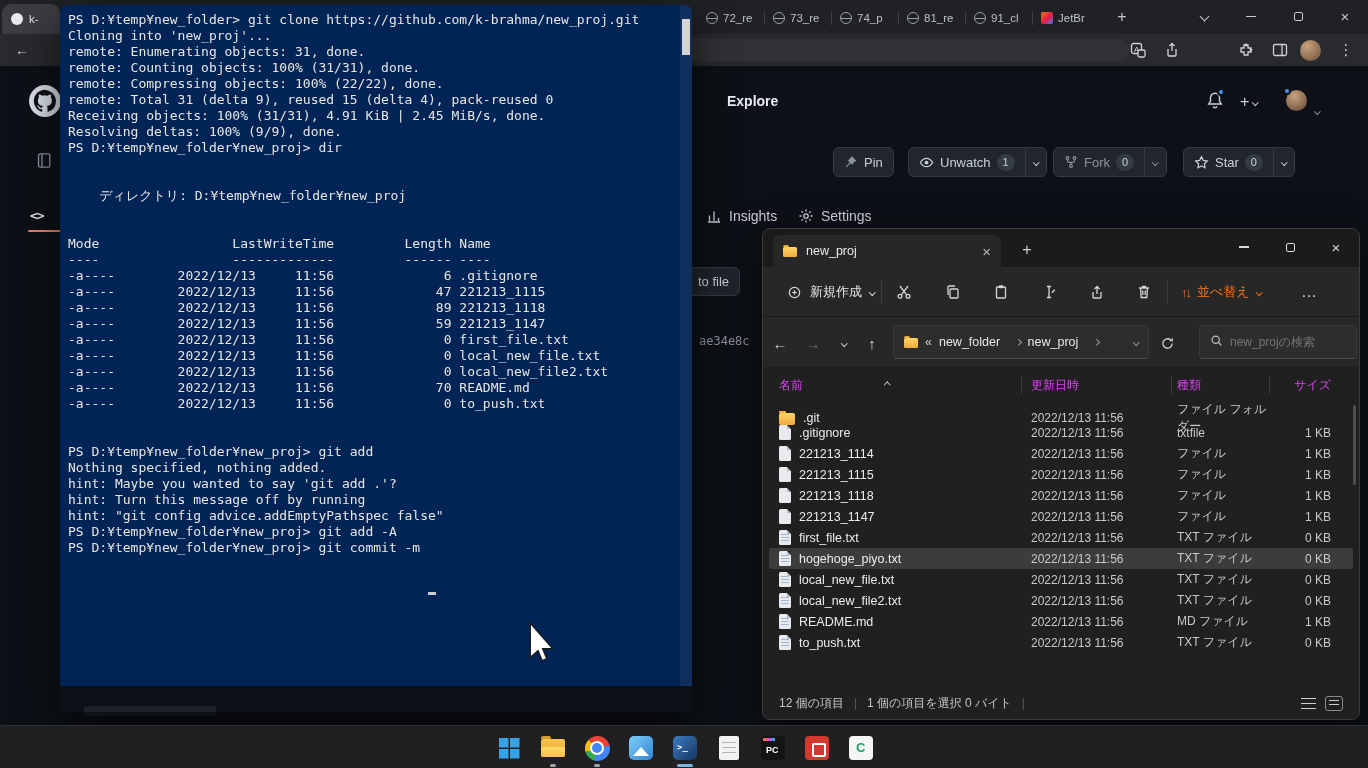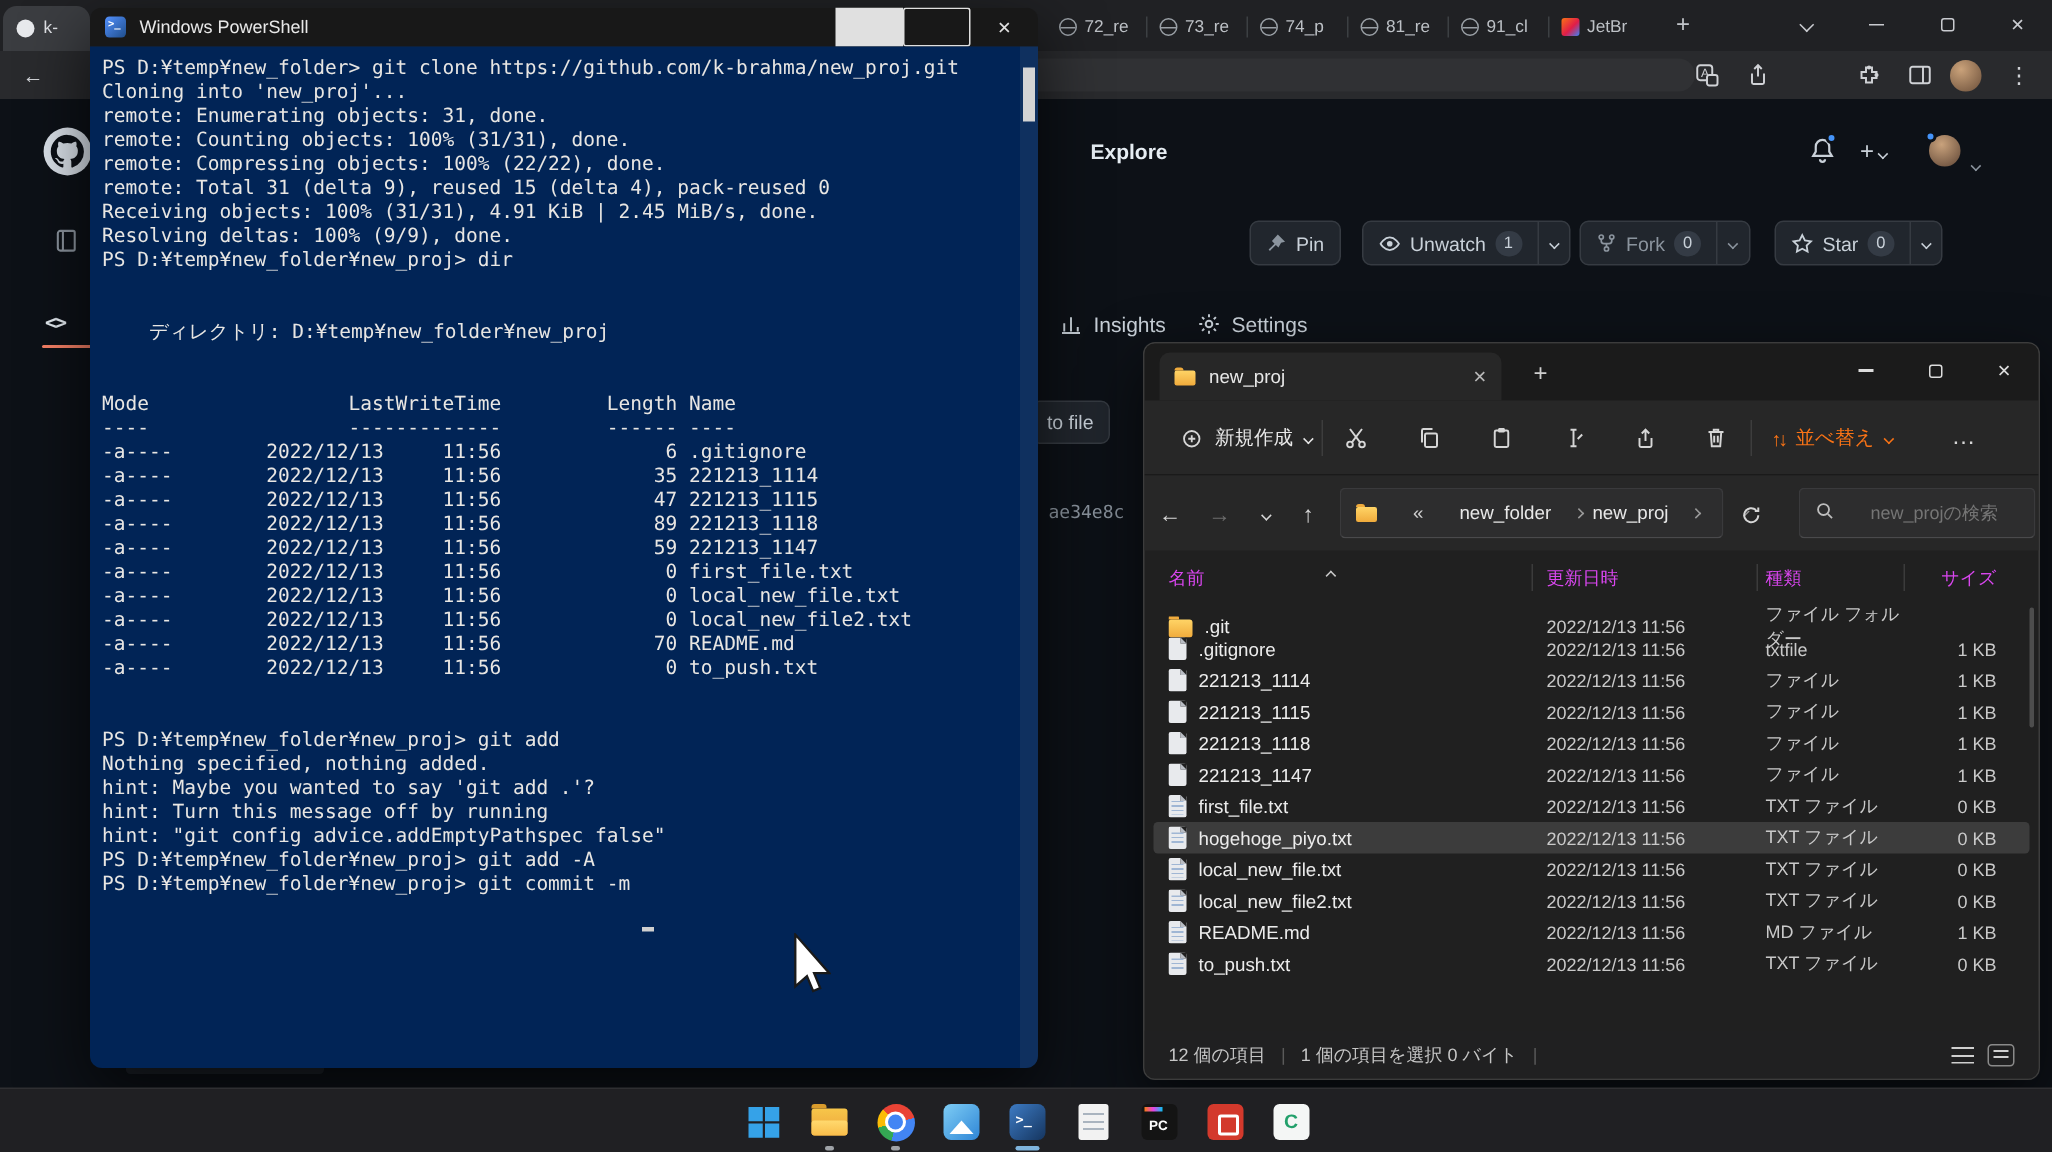--- a/index.html
+++ b/index.html
@@ -78,21 +78,21 @@
 .mfold{width:14px;height:10px;background:linear-gradient(#ffd466,#f0ab3c);border-radius:1.5px;position:relative;flex:none;margin-top:2px}
 .mfold::before{content:"";position:absolute;top:-2.5px;left:0;width:6px;height:2.5px;background:#f0ab3c;border-radius:2px 2px 0 0}
 .x-cmdbar{position:absolute;left:0;top:38px;width:100%;height:50px;background:#272727;border-bottom:1px solid #1a1a1a}
 .x-new{position:absolute;left:14px;top:9px;height:32px;display:flex;align-items:center;gap:8px;padding:0 10px;border-radius:4px;font-size:13px;color:#e8e8e8}
 .x-sep{position:absolute;top:13px;width:1px;height:24px;background:#3d3d3d}
 .x-cbtn{position:absolute;top:9px;width:36px;height:32px;display:flex;align-items:center;justify-content:center;border-radius:4px;color:#d6d6d6}
 .x-sort{position:absolute;left:410px;top:9px;height:32px;display:flex;align-items:center;gap:7px;padding:0 8px;border-radius:4px;font-size:13px;color:#f97316}
 .x-addr{position:absolute;left:0;top:88px;width:100%;height:50px;background:#272727}
 .x-nav{position:absolute;top:13px;width:26px;height:26px;display:flex;align-items:center;justify-content:center;font-size:15px;color:#d6d6d6}
 .x-nav.off{color:#6d6d6d}
-.x-box{position:absolute;top:8px;height:34px;background:#2d2d2e;border:1px solid #3a3a3c;border-bottom-color:#4a4a4c;border-radius:4px;display:flex;align-items:center;gap:24px;padding:0 10px;font-size:12.5px}
+.x-box{position:absolute;top:8px;height:34px;background:#2d2d2e;border:1px solid #3a3a3c;border-bottom-color:#4a4a4c;border-radius:4px;display:flex;align-items:center;gap:7px;padding:0 10px;font-size:12.5px}
 .crumb-wrap{display:flex;align-items:center;gap:8px}
 .crumb{color:#e8e8e8}
 .crumb-wrap .chv{color:#9a9a9a;margin-right:2px}
 .x-search-ic{color:#bdbdbd;flex:none}
 .x-search input{background:none;border:none;outline:none;color:#9a9a9a;font-size:12px;width:110px;font-family:inherit}
 .x-headrow{position:absolute;left:0;top:140px;width:100%;height:32px;display:grid;grid-template-columns:252px 146px 96px 58px;align-items:center;padding-left:16px;font-size:12px;color:#d946ef}
 .x-colsep{position:absolute;top:147px;width:1px;height:18px;background:#3b3b3b}
 .x-sortchv{position:absolute;left:122px;top:144px;color:#c8c8c8}
 .x-rows{position:absolute;left:0;top:172px;width:100%}
 .x-row{display:grid;grid-template-columns:252px 146px 96px 58px;align-items:center;height:21px;margin:0 6px;padding-left:10px;border-radius:3px;font-size:12px;color:#c9c9c9}
@@ -584,54 +584,40 @@
       <span>1 個の項目を選択 0 バイト</span>
       <span class="bar">|</span>
       <div class="x-statusicons">
         <span class="sv1"></span>
         <span class="sv2"></span>
       </div>
     </div>
   </div>
 
   <div class="ps-win">
-    <div class="ps-title">
-      <span class="ps-ico"></span>
-      <span>Windows PowerShell</span>
-      <span class="ps-capt">
-        <span>
-            <span class="g-minline"></span>
-          </span>
-        <span>
-            <span class="g-max"></span>
-          </span>
-        <span class="g-close"></span>
-      </span>
-    </div>
     <div class="ps-body">
       <div class="ps-lines">
 
       <div class="ps-line">PS D:¥temp¥new_folder&gt; git clone https://github.com/k-brahma/new_proj.git</div>
           <div class="ps-line">Cloning into 'new_proj'...</div>
           <div class="ps-line">remote: Enumerating objects: 31, done.</div>
           <div class="ps-line">remote: Counting objects: 100% (31/31), done.</div>
           <div class="ps-line">remote: Compressing objects: 100% (22/22), done.</div>
           <div class="ps-line">remote: Total 31 (delta 9), reused 15 (delta 4), pack-reused 0</div>
           <div class="ps-line">Receiving objects: 100% (31/31), 4.91 KiB | 2.45 MiB/s, done.</div>
           <div class="ps-line">Resolving deltas: 100% (9/9), done.</div>
           <div class="ps-line">PS D:¥temp¥new_folder¥new_proj&gt; dir</div>
           <div class="ps-line"></div>
           <div class="ps-line"></div>
           <div class="ps-line">    ディレクトリ: D:¥temp¥new_folder¥new_proj</div>
           <div class="ps-line"></div>
           <div class="ps-line"></div>
           <div class="ps-line">Mode                 LastWriteTime         Length Name</div>
           <div class="ps-line">----                 -------------         ------ ----</div>
           <div class="ps-line">-a----        2022/12/13     11:56              6 .gitignore</div>
-          <div class="ps-line">-a----        2022/12/13     11:56             35 221213_1114</div>
           <div class="ps-line">-a----        2022/12/13     11:56             47 221213_1115</div>
           <div class="ps-line">-a----        2022/12/13     11:56             89 221213_1118</div>
           <div class="ps-line">-a----        2022/12/13     11:56             59 221213_1147</div>
           <div class="ps-line">-a----        2022/12/13     11:56              0 first_file.txt</div>
           <div class="ps-line">-a----        2022/12/13     11:56              0 local_new_file.txt</div>
           <div class="ps-line">-a----        2022/12/13     11:56              0 local_new_file2.txt</div>
           <div class="ps-line">-a----        2022/12/13     11:56             70 README.md</div>
           <div class="ps-line">-a----        2022/12/13     11:56              0 to_push.txt</div>
           <div class="ps-line"></div>
           <div class="ps-line"></div>

